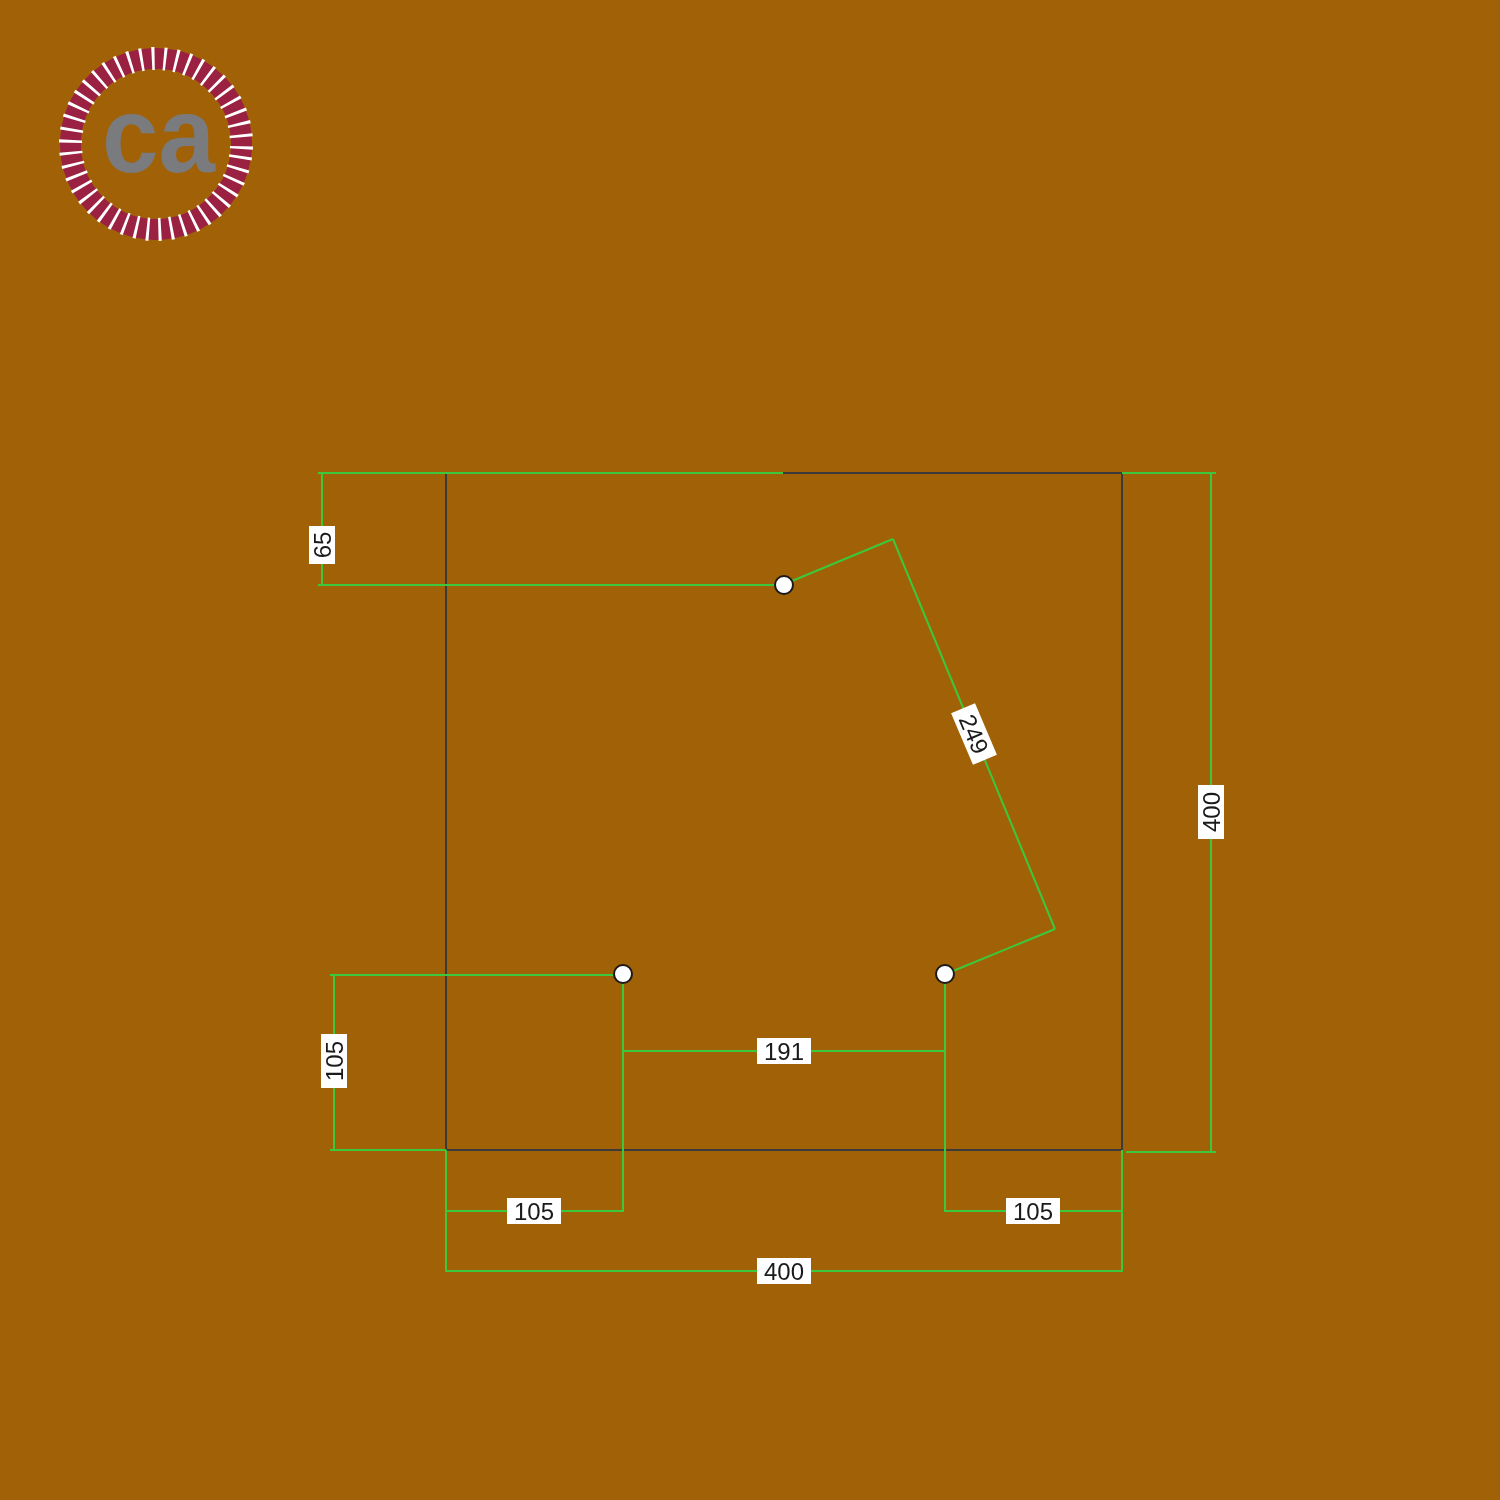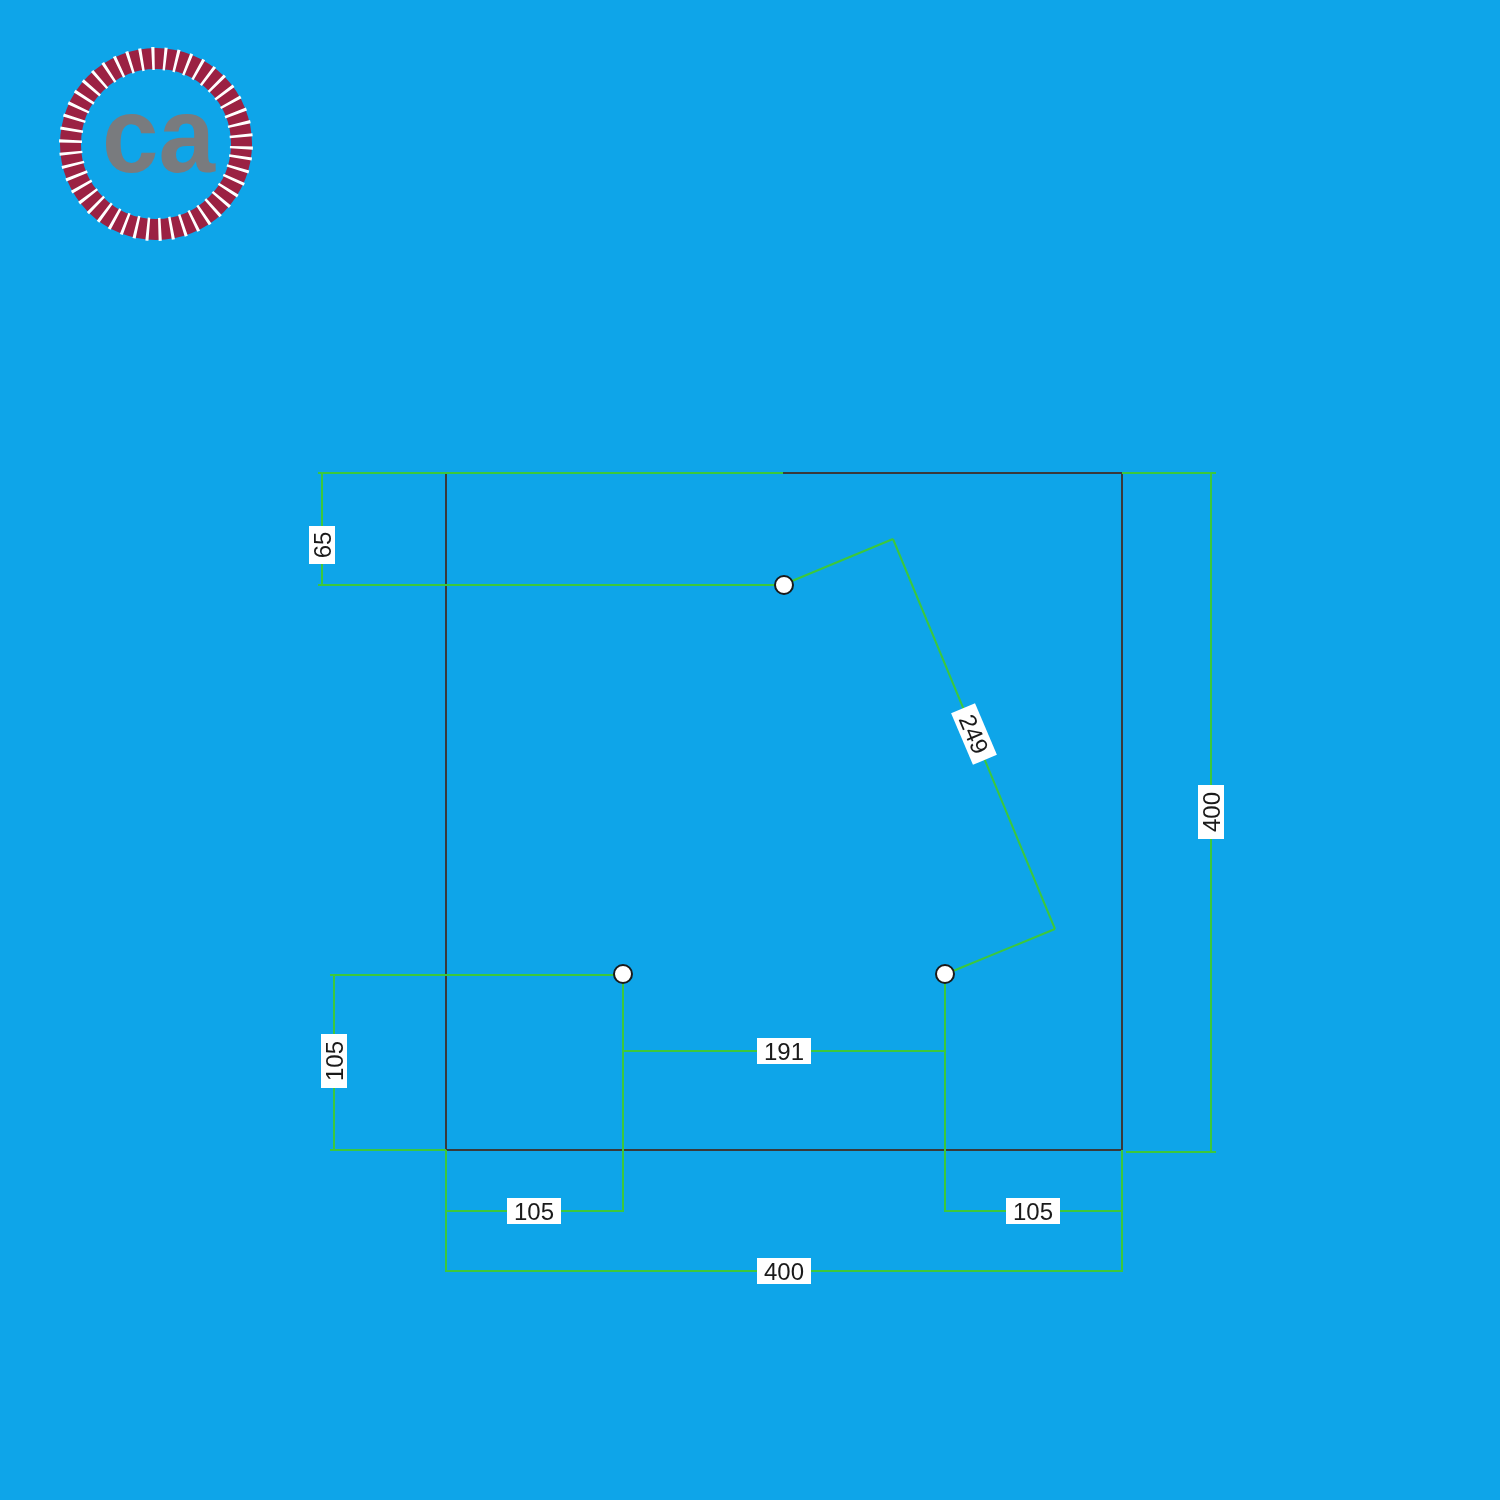--- a/index.html
+++ b/index.html
@@ -1,19 +1,19 @@
 <!DOCTYPE html>
 <html style="--dimension-line: #3cc83c; --outline: #3a3a3a; --label-text: #1a1a1a; --hole-outline: #1a1a1a; --logo-ring: #9b2143; --logo-text: #797b7e;"><head>
 <meta charset="utf-8">
 <style>
   html,body{margin:0;padding:0;background:#fff;}
   .canvas{
     position:relative;
     width:1500px;height:1500px;
-    background:#0ea5e9;
+    background:#a16207;
     font-family:"Liberation Sans", sans-serif;
     overflow:hidden;
   }
   .logo-svg{position:absolute;left:58px;top:46px;}
   .drawing-svg{position:absolute;left:0;top:0;}
   .logo-ring{fill:none;stroke:var(--logo-ring,#9b2143);}
   .logo-ring-twists{fill:none;stroke:#ffffff;}
   .logo-text{
     fill:var(--logo-text,#797b7e);
     font-family:"Liberation Sans", sans-serif;

